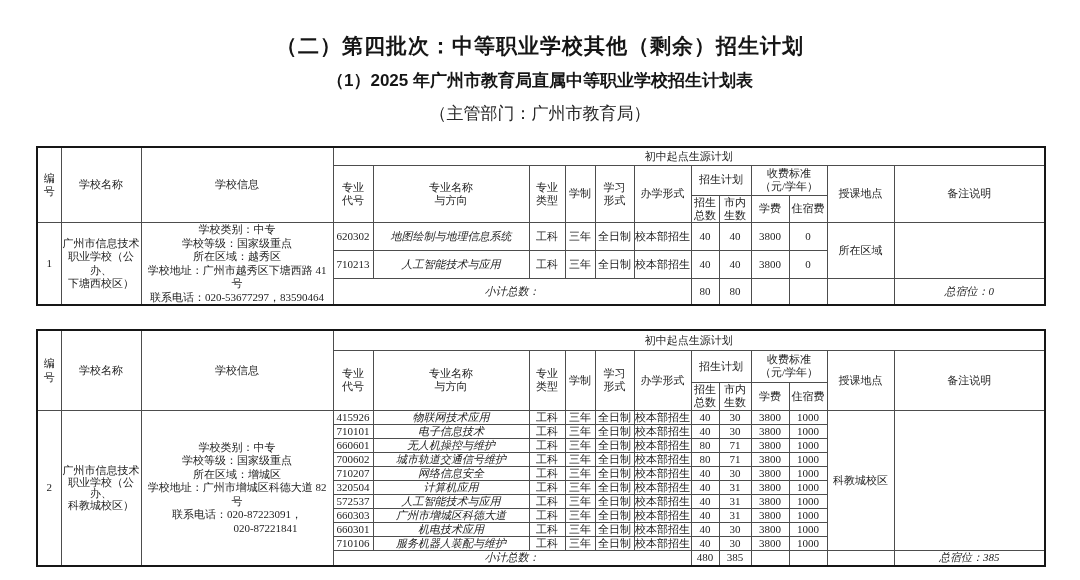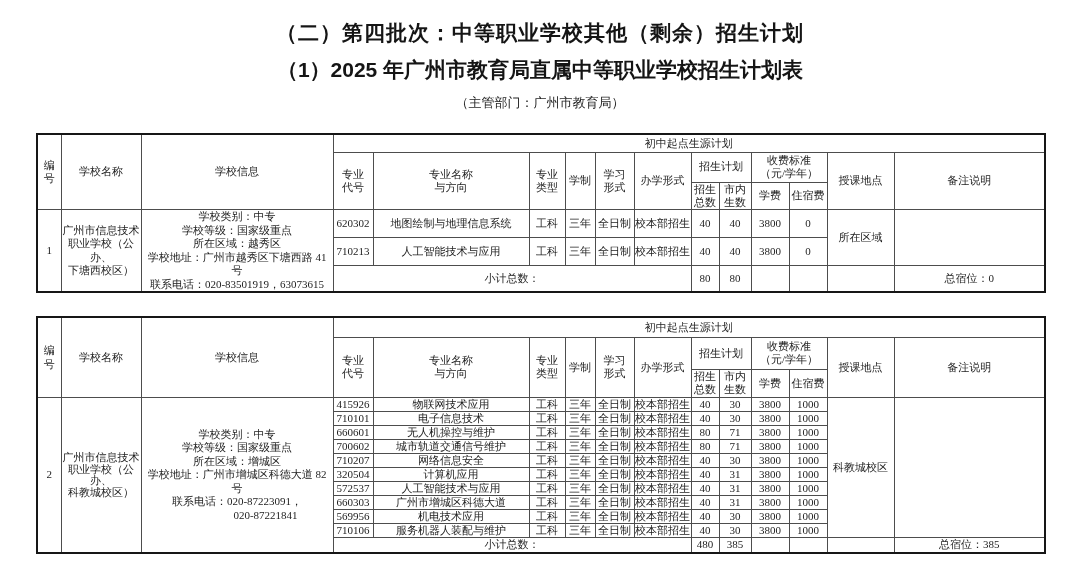--- a/index.html
+++ b/index.html
@@ -1,47 +1,47 @@
 <!DOCTYPE html>
 <html><head>
 <meta charset="utf-8">
 <style>
   html,body { margin:0; padding:0; }
   body {
     width:1080px; height:580px; overflow:hidden;
     background:#ffffff; color:#1d1d1d;
     font-family:"Liberation Serif","DejaVu Serif",serif;
   }
-  .titles { text-align:center; padding-top:19px; }
+  .titles { text-align:center; padding-top:32px; }
   .title-main {
     font-family:"Liberation Sans","DejaVu Sans",sans-serif;
     font-weight:bold; font-size:21px; letter-spacing:1px; color:#151515;
   }
   .title-sub {
     font-family:"Liberation Sans","DejaVu Sans",sans-serif;
-    font-weight:bold; font-size:21px; margin-top:9px; color:#151515;
-  }
-  .title-note { font-size:13px; margin-top:10px; color:#262626; }
+    font-weight:bold; font-size:17px; margin-top:9px; color:#151515;
+  }
+  .title-note { font-size:17px; margin-top:10px; color:#262626; }
 
   table.plan {
     border-collapse:collapse; table-layout:fixed;
     width:1008px; margin-left:36px;
     border:2px solid #161616;
   }
   .t1 { margin-top:21px; }
   .t2 { margin-top:23px; }
   table.plan td {
     border:1px solid #4d4d4d;
     text-align:center; vertical-align:middle;
     padding:0; font-size:11px; line-height:1.22;
     overflow:hidden; color:#1d1d1d;
   }
   .ml { white-space:pre-line; display:inline-block; text-align:center; vertical-align:middle; }
   .ctr .ml { text-align:center; }
-  td.left { text-align:left; padding-left:5px; }
+  td.left { text-align:left; padding-left:5px;font-style:italic; }
   td.info { text-align:left; padding:2px 2px 2px 4px; }
   td.info .line { line-height:13.5px; }
   td.info .cont { padding-left:57px; }
   .t2 tr.dr td { line-height:1.05; }
   
   .r18{height:18px} .r30{height:30px} .r26{height:26px} .r27{height:27px}
   .r20{height:20px} .r32{height:32px} .r28{height:28px} .r14{height:14px} .r16{height:16px}
 </style>
 </head>
 <body>
@@ -106,21 +106,21 @@
   <tr class="r27 dr">
     <td rowspan="3">1</td>
     <td rowspan="3"><span class="ml">广州市信息技术
 职业学校（公办、
 下塘西校区）</span></td>
     <td rowspan="3" class="info">
       <div class="line">学校类别：中专</div>
       <div class="line">学校等级：国家级重点</div>
       <div class="line">所在区域：越秀区</div>
       <div class="line">学校地址：广州市越秀区下塘西路 41 号</div>
-      <div class="line">联系电话：020-83501919，63073615</div>
+      <div class="line">联系电话：020-53677297，83590464</div>
     </td>
     <td>620302</td>
     <td class="left">地图绘制与地理信息系统</td>
     <td>工科</td>
     <td>三年</td>
     <td>全日制</td>
     <td>校本部招生</td>
     <td>40</td>
     <td>40</td>
     <td>3800</td>
@@ -307,21 +307,21 @@
     <td>工科</td>
     <td>三年</td>
     <td>全日制</td>
     <td>校本部招生</td>
     <td>40</td>
     <td>31</td>
     <td>3800</td>
     <td>1000</td>
   </tr>
   <tr class="r14 dr">
-    <td>569956</td>
+    <td>660301</td>
     <td class="left">机电技术应用</td>
     <td>工科</td>
     <td>三年</td>
     <td>全日制</td>
     <td>校本部招生</td>
     <td>40</td>
     <td>30</td>
     <td>3800</td>
     <td>1000</td>
   </tr>

